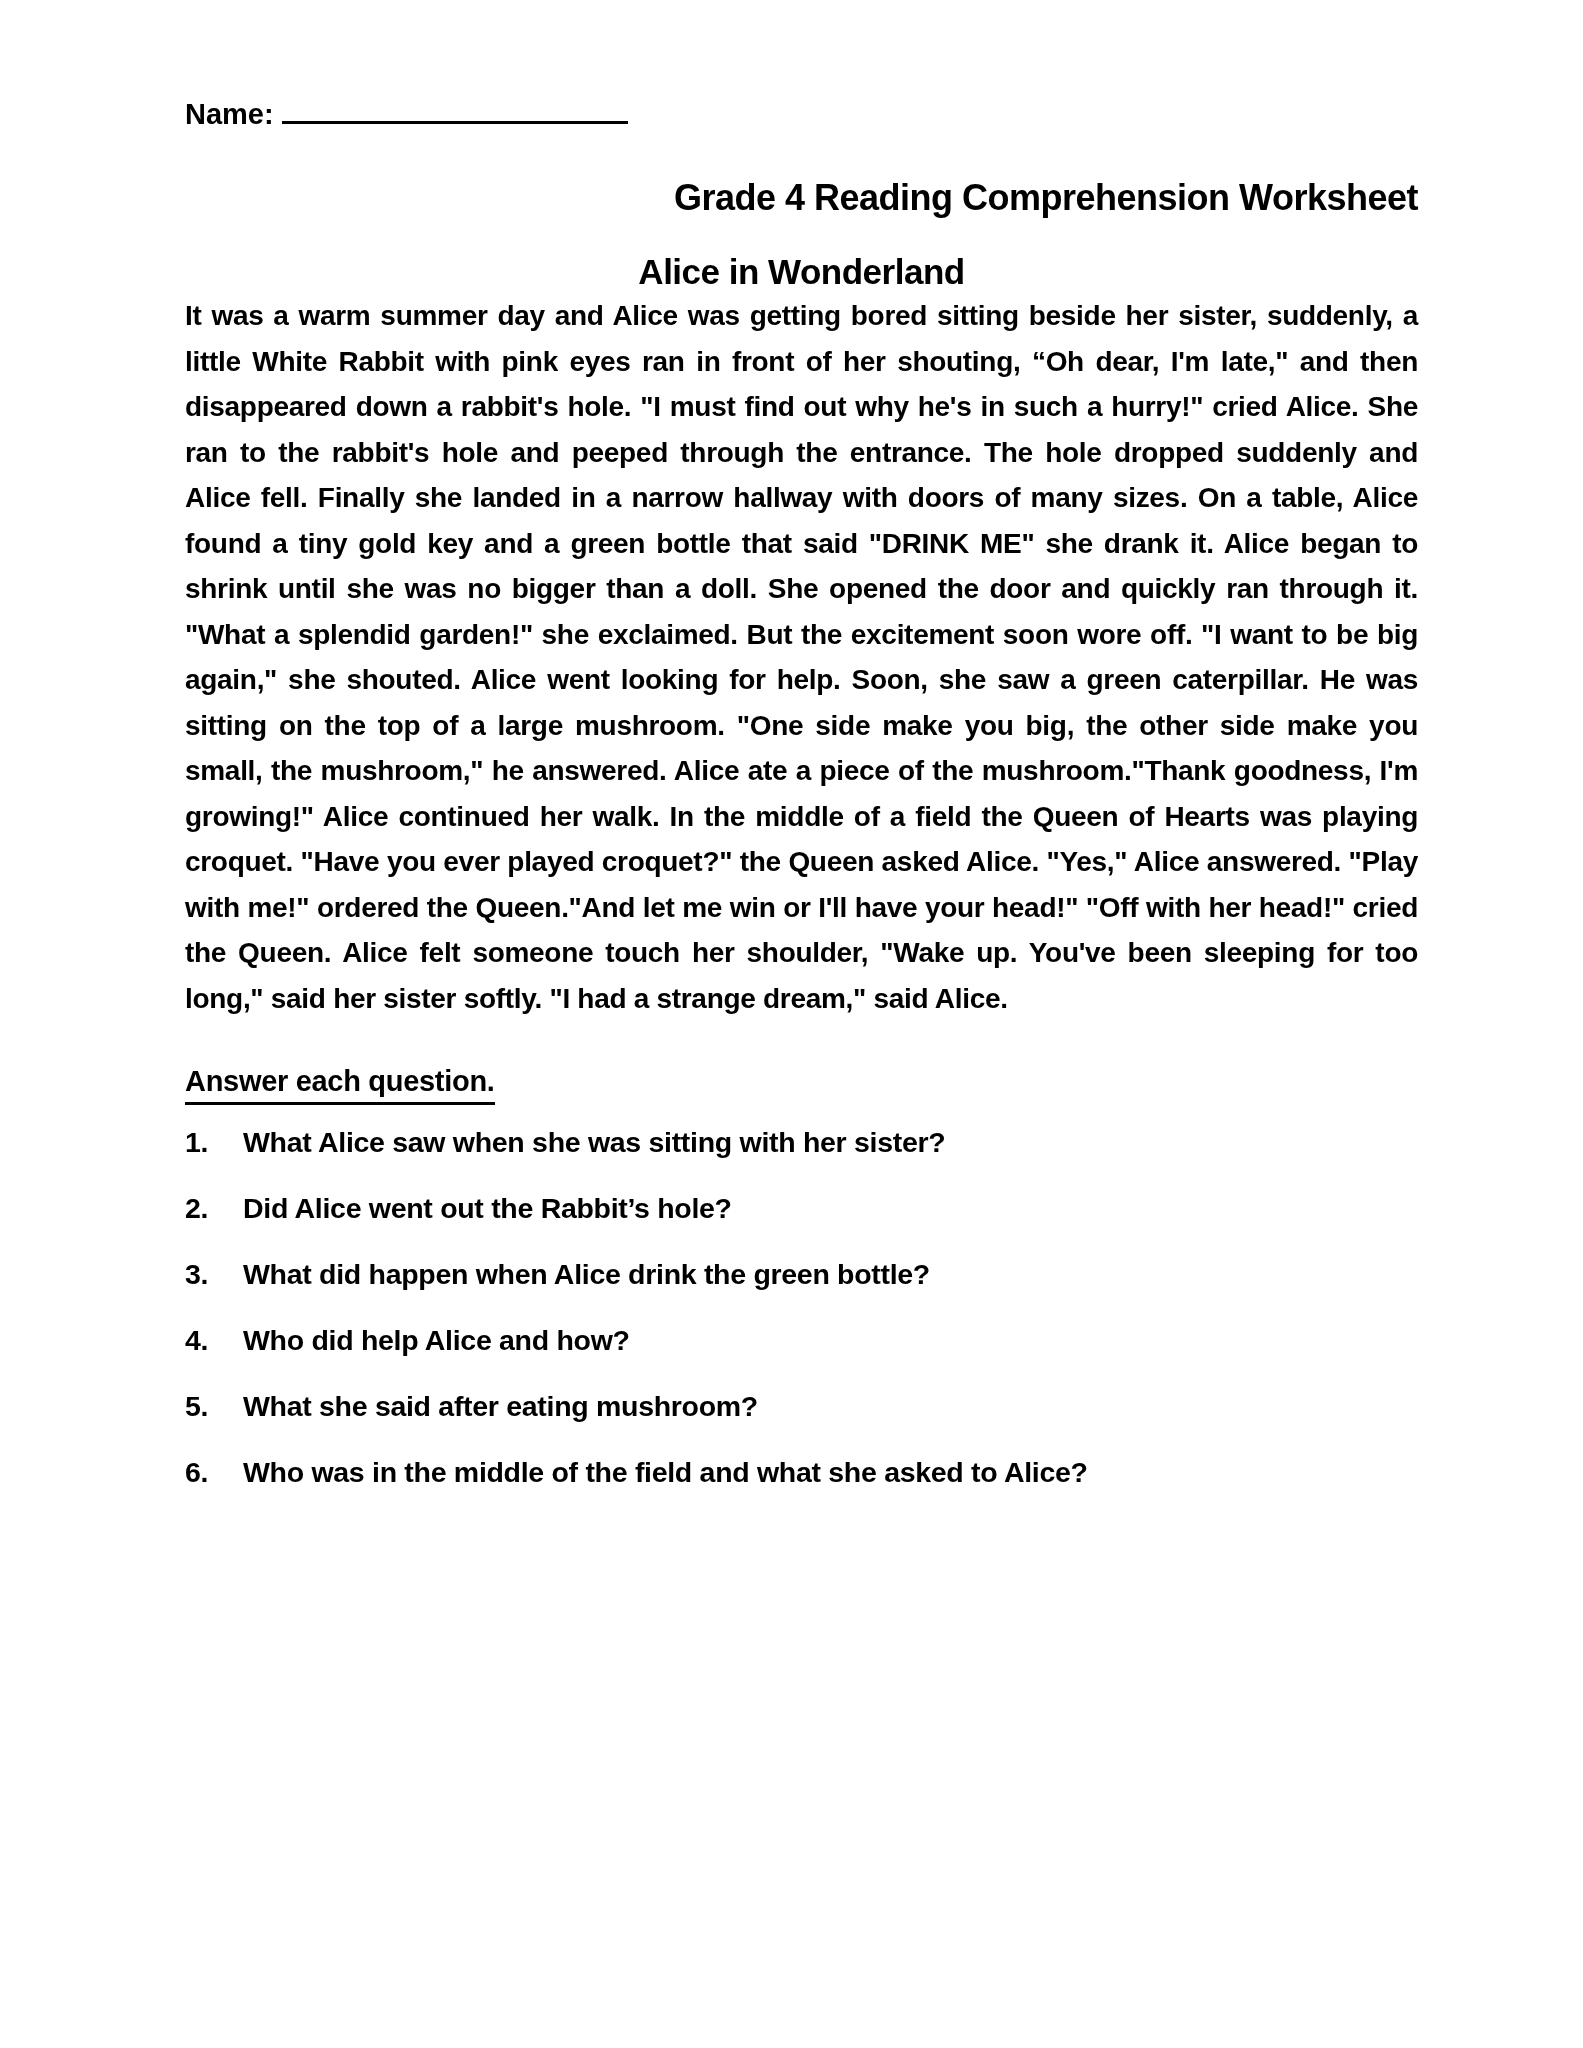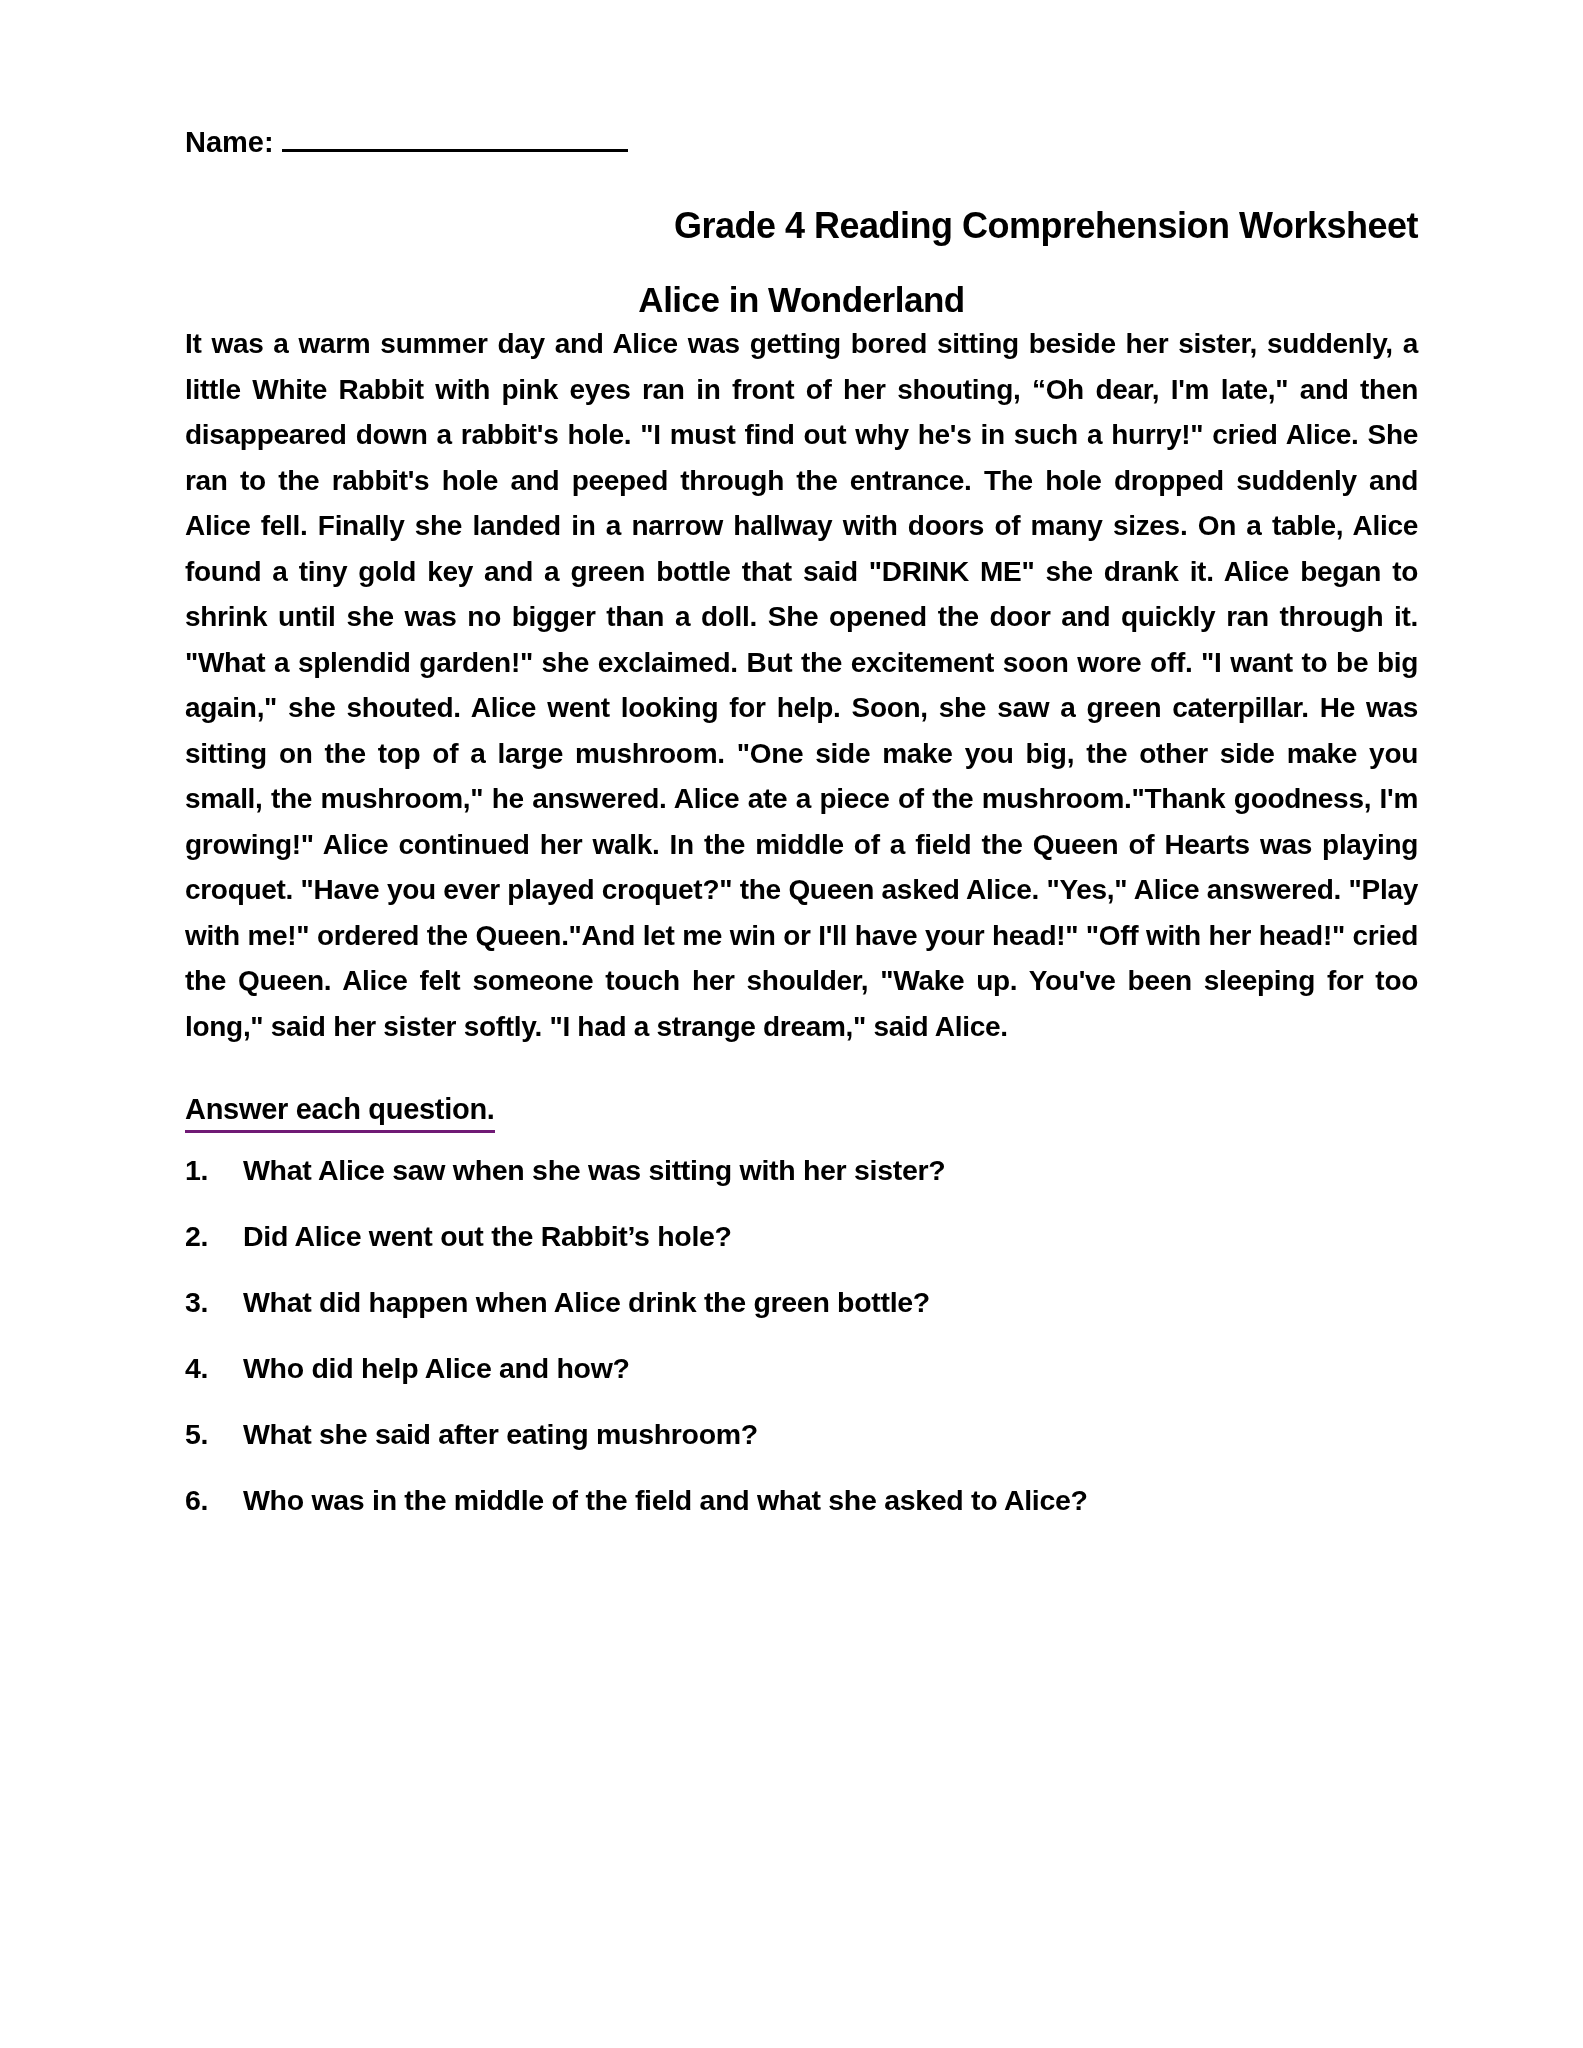--- a/index.html
+++ b/index.html
@@ -6,21 +6,21 @@
   .page {
     position: relative;
     width: 1583px;
     height: 2048px;
     background: #ffffff;
     color: #000000;
     font-family: "Liberation Sans", "DejaVu Sans", sans-serif;
     font-weight: 700;
     overflow: hidden;
     box-sizing: border-box;
-    padding-top: 120px;
+    padding-top: 92px;
   }
   .content {
     padding-left: 185px;
     padding-right: 165px;
   }
   
   .header-row {
     display: flex;
     justify-content: space-between;
     align-items: flex-end;
@@ -67,21 +67,21 @@
     line-height: 45.5px;
     text-align: justify;
   }
 
   .answer-heading-wrap { margin-top: 40px; }
   .answer-heading {
     display: inline-block;
     font-size: 29px;
     letter-spacing: -0.3px;
     line-height: 40px;
-    border-bottom: 3px solid #701a75;
+    border-bottom: 3px solid #000000;
     padding-bottom: 1px;
   }
 
   .question-list {
     margin-top: 14px;
   }
   .question-item {
     display: flex;
     font-size: 28.5px;
     letter-spacing: -0.3px;

